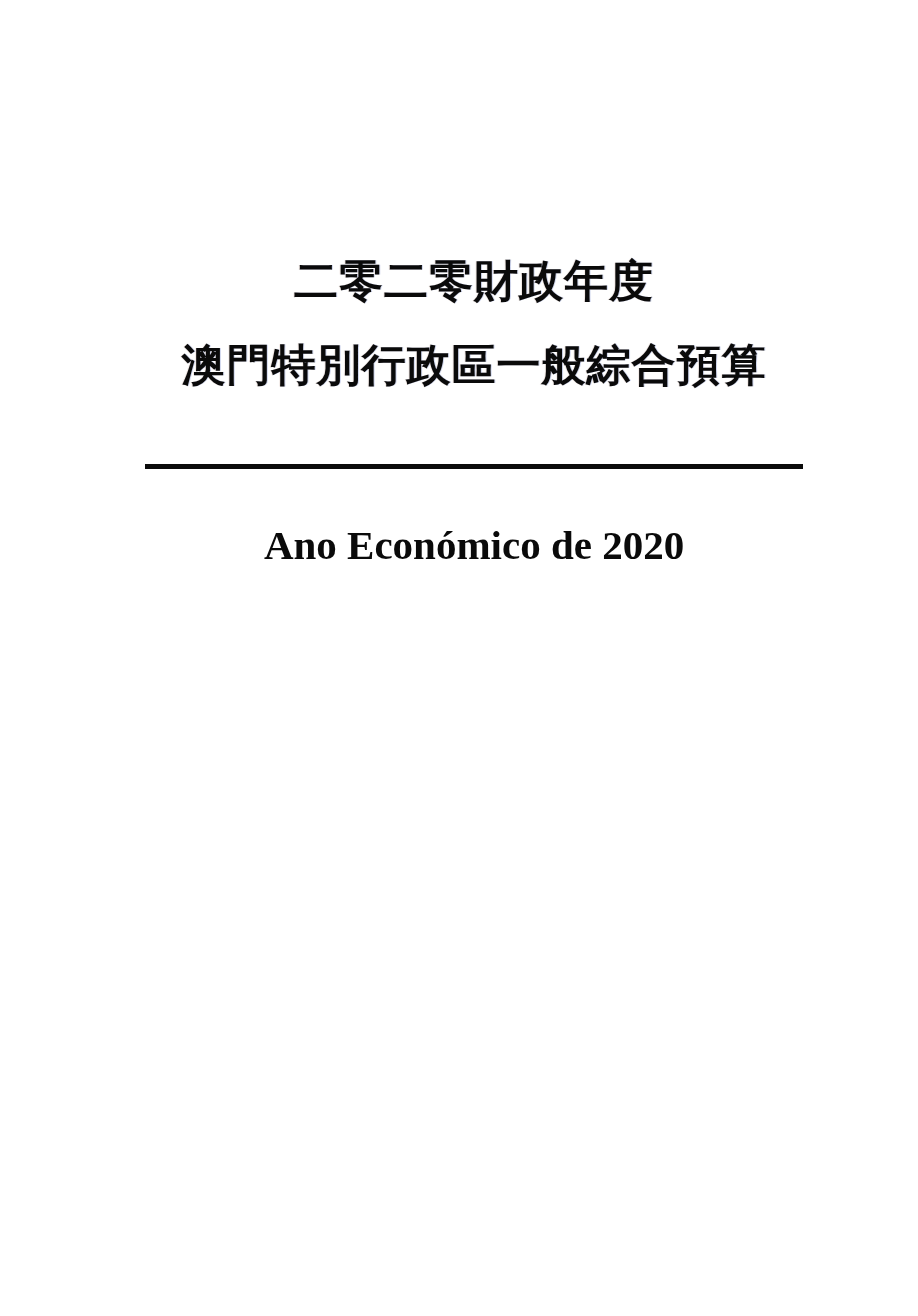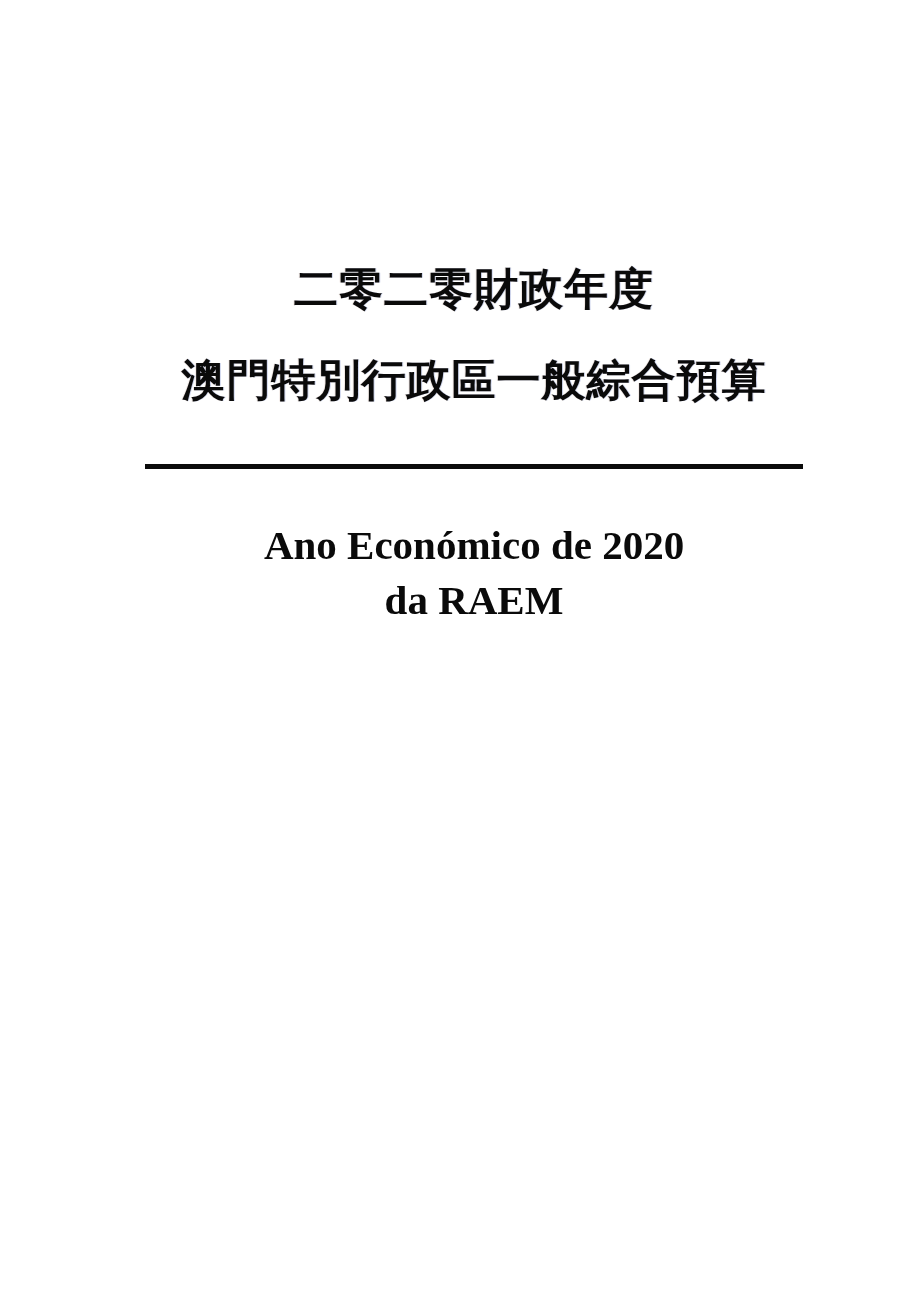--- a/index.html
+++ b/index.html
@@ -26,22 +26,22 @@
     color: #0a0a0a;
     font-family: "DejaVu Serif", serif;
     font-weight: 600;
     font-size: 44px;
     line-height: 52px;
     letter-spacing: 1px;
     white-space: nowrap;
     
     text-shadow: 1px 0 0 rgba(70, 95, 185, 0.25), -1px 0 0 rgba(140, 70, 50, 0.12);
   }
-  .zh-line-1 { top: 263px; }
-  .zh-line-2 { top: 354px; }
+  .zh-line-1 { top: 255px; }
+  .zh-line-2 { top: 339px; }
   .rule {
     position: absolute;
     left: 145px;
     top: 464px;
     width: 658px;
     height: 5px;
     background: #0b0b0b;
   }
   .pt-title {
     top: 518px;
@@ -61,16 +61,15 @@
 <div class="page">
 
   <div class="center-band zh-line zh-line-1">二零二零財政年度</div>
 
   <div class="center-band zh-line zh-line-2">澳門特別行政區一般綜合預算</div>
 
   <div class="rule"></div>
 
   <div class="center-band pt-title">
     <div class="pt-line">Ano Económico de 2020</div>
-    <div class="pt-line">da RAEM</div>
   </div>
 
 </div>
 
 </body></html>

